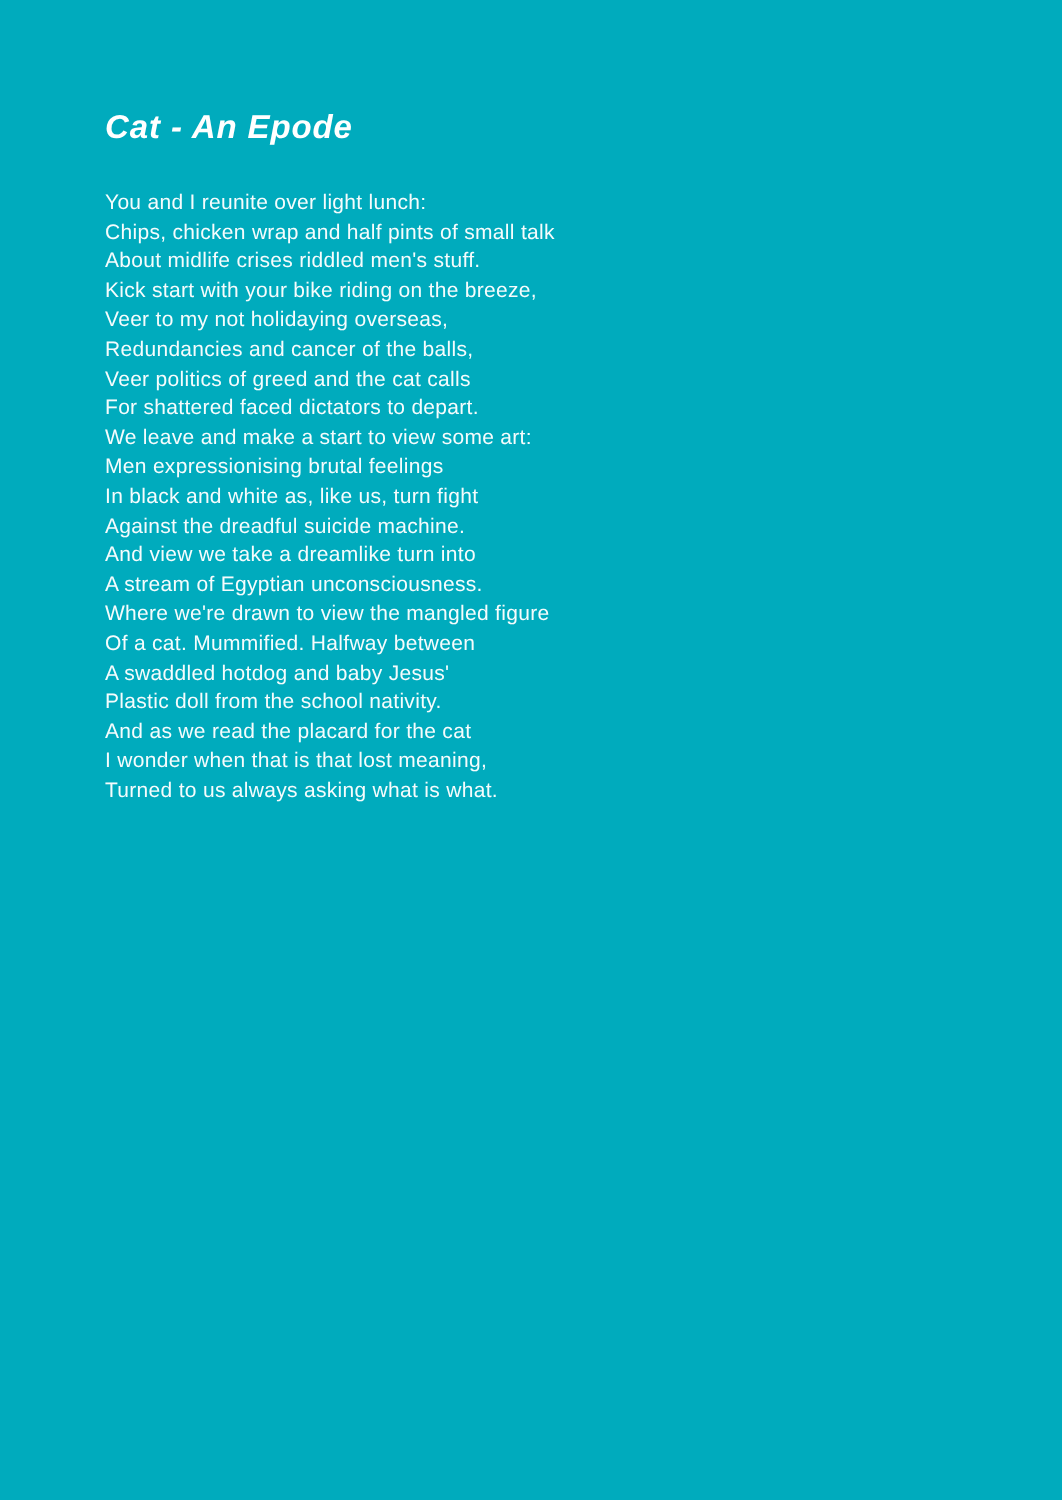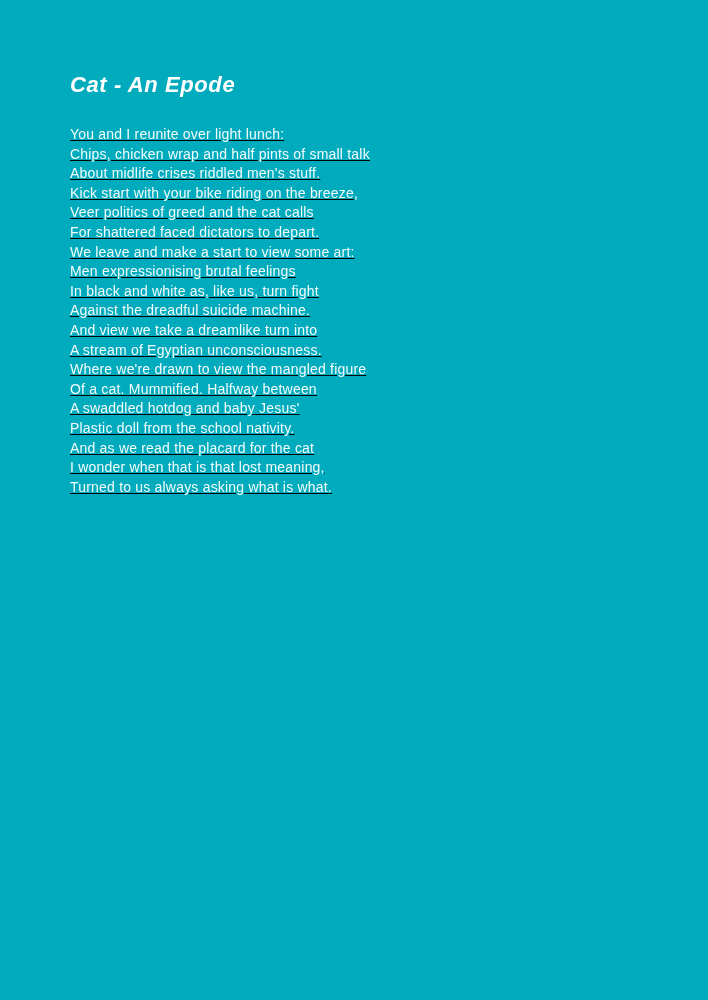--- a/index.html
+++ b/index.html
@@ -23,40 +23,41 @@
     margin: 0;
     color: #ffffff;
     font-size: 22px;
     font-weight: bold;
     font-style: italic;
     line-height: 26px;
     letter-spacing: 0.6px;
   }
   .poem {
     margin-top: 27px;
-    text-decoration: underline;
   }
   .poem .line {
     color: rgba(255, 255, 255, 0.96);
     font-size: 14px;
     line-height: 19.6px;
     letter-spacing: 0.2px;
     white-space: pre;
   }
 </style>
 </head>
 <body>
 
 <div class="page">
   <h1 class="title">Cat - An Epode</h1>
   <div class="poem">
     <div class="line">You and I reunite over light lunch:</div>
     <div class="line">Chips, chicken wrap and half pints of small talk</div>
     <div class="line">About midlife crises riddled men's stuff.</div>
     <div class="line">Kick start with your bike riding on the breeze,</div>
+    <div class="line">Veer to my not holidaying overseas,</div>
+    <div class="line">Redundancies and cancer of the balls,</div>
     <div class="line">Veer politics of greed and the cat calls</div>
     <div class="line">For shattered faced dictators to depart.</div>
     <div class="line">We leave and make a start to view some art:</div>
     <div class="line">Men expressionising brutal feelings</div>
     <div class="line">In black and white as, like us, turn fight</div>
     <div class="line">Against the dreadful suicide machine.</div>
     <div class="line">And view we take a dreamlike turn into</div>
     <div class="line">A stream of Egyptian unconsciousness.</div>
     <div class="line">Where we're drawn to view the mangled figure</div>
     <div class="line">Of a cat. Mummified. Halfway between</div>

